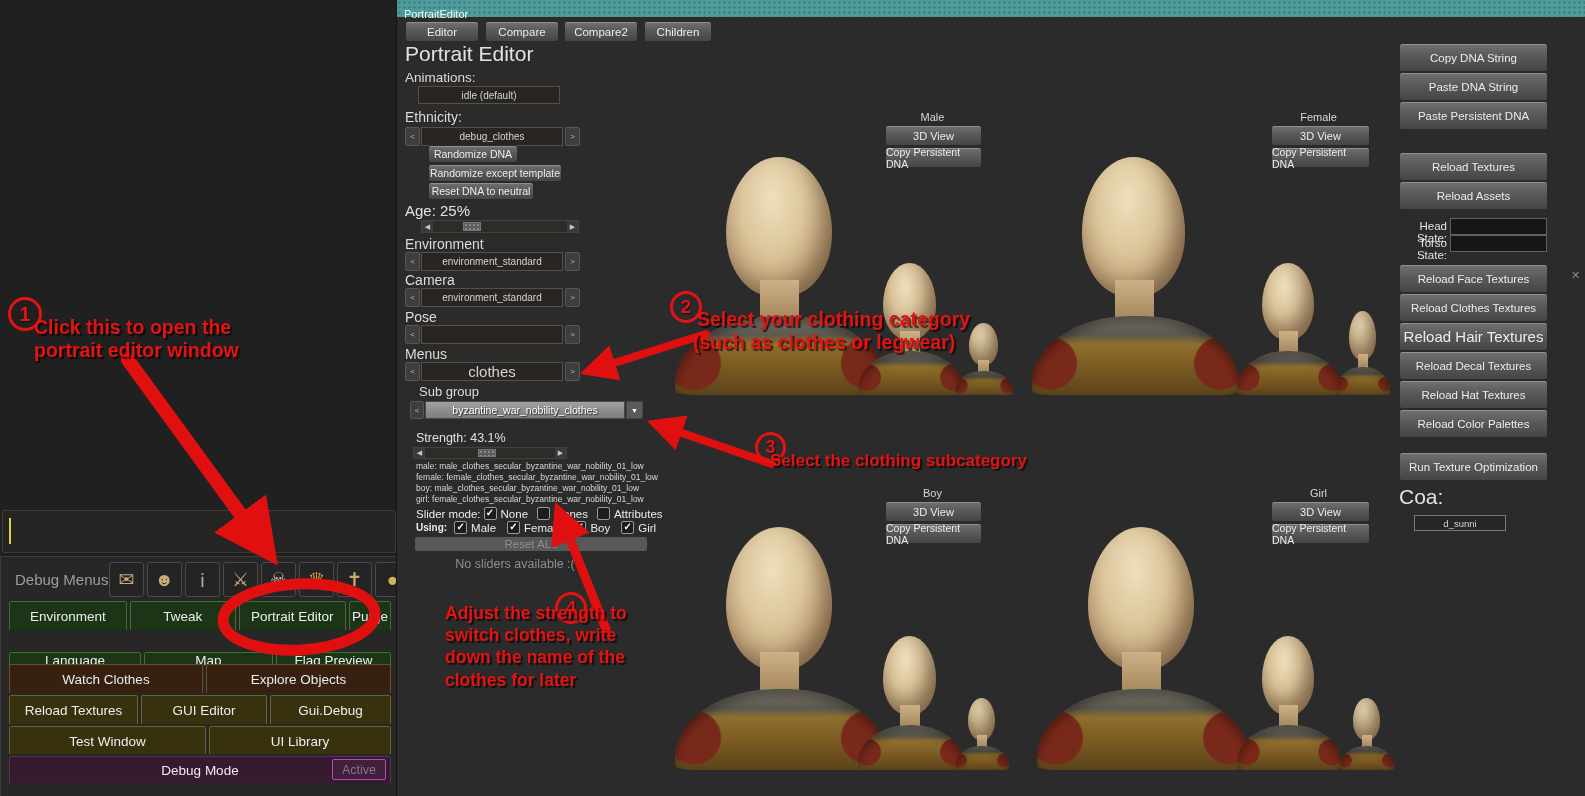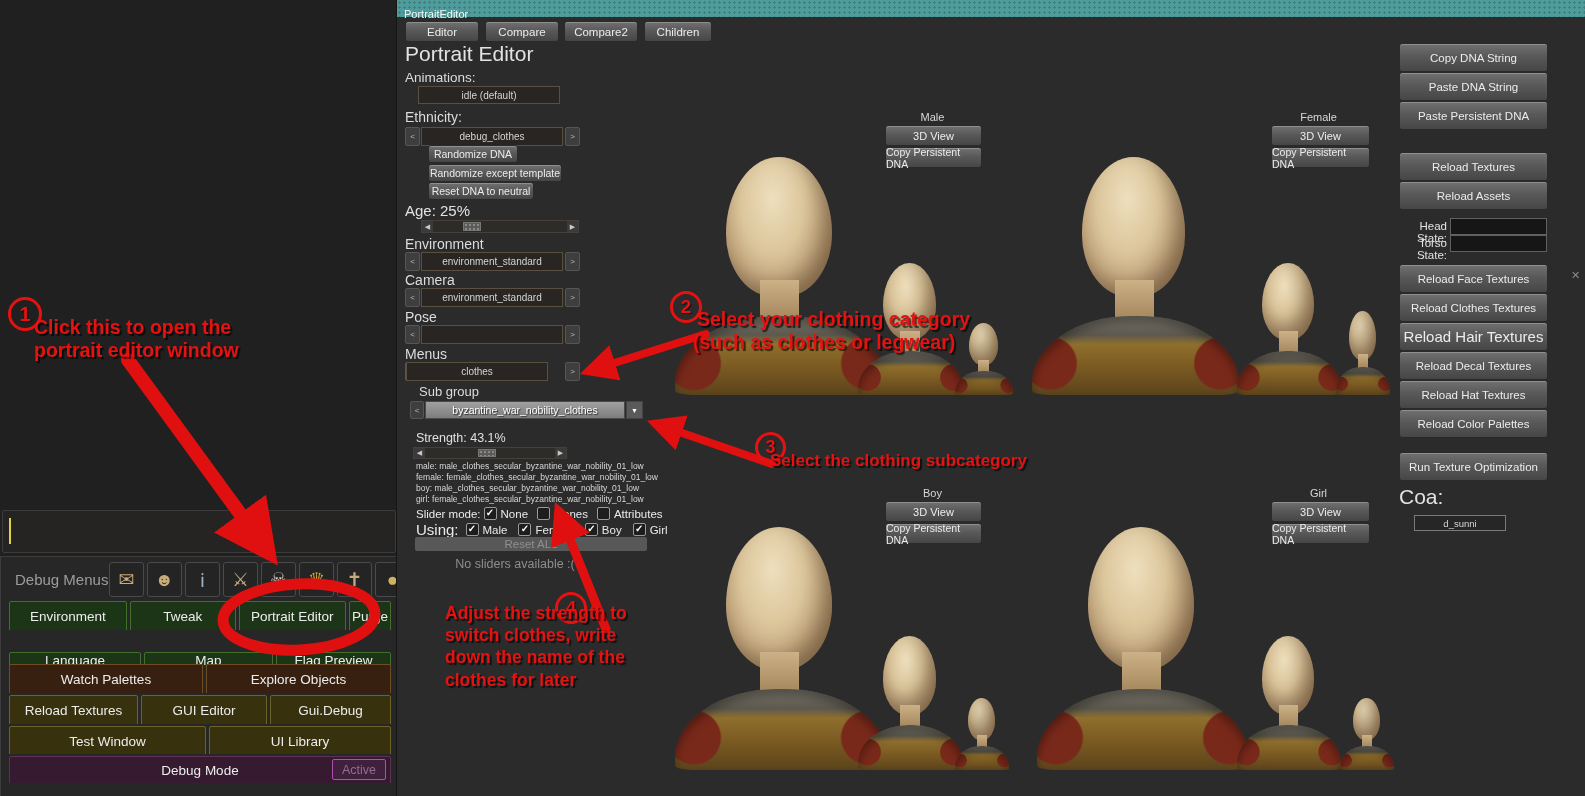--- a/index.html
+++ b/index.html
@@ -107,21 +107,21 @@
       <div class="db green" style="width:110px;">Tweak</div>
       <div class="db green" style="width:112px;">Portrait Editor</div>
       <div class="db green" style="flex:1;min-width:40px;">Purge</div>
     </div>
     <div class="dbrow" style="top:75px;height:15px;margin-top:20px;">
       <div class="db green" style="width:130px;">Language</div>
       <div class="db green" style="width:127px;">Map</div>
       <div class="db green" style="flex:1;">Flag Preview</div>
     </div>
     <div class="dbrow" style="top:107px;height:29px;">
-      <div class="db brown" style="width:192px;">Watch Palettes</div>
+      <div class="db brown" style="width:192px;">Watch Clothes</div>
       <div class="db brown" style="flex:1;">Explore Objects</div>
     </div>
     <div class="dbrow" style="top:138px;height:29px;">
       <div class="db olive" style="width:127px;">Reload Textures</div>
       <div class="db olive" style="width:124px;">GUI Editor</div>
       <div class="db olive" style="flex:1;">Gui.Debug</div>
     </div>
     <div class="dbrow" style="top:169px;height:28px;">
       <div class="db olive" style="width:195px;">Test Window</div>
       <div class="db olive" style="flex:1;">UI Library</div>
@@ -178,21 +178,21 @@
     <div class="fld a" style="left:24px;top:288px;width:140px;height:17px;font-size:10px;">environment_standard</div>
     <div class="ab a" style="left:168px;top:288px;width:13px;height:17px;">&gt;</div>
 
     <div class="a" style="left:8px;top:309px;font-size:14px;color:#dcdcdc;">Pose</div>
     <div class="ab a" style="left:8px;top:325px;width:13px;height:17px;">&lt;</div>
     <div class="fld a" style="left:24px;top:325px;width:140px;height:17px;font-size:10px;"></div>
     <div class="ab a" style="left:168px;top:325px;width:13px;height:17px;">&gt;</div>
 
     <div class="a" style="left:8px;top:346px;font-size:14px;color:#dcdcdc;">Menus</div>
     <div class="ab a" style="left:8px;top:362px;width:13px;height:17px;">&lt;</div>
-    <div class="fld a" style="left:9px;top:362px;width:140px;height:17px;font-size:10px;">clothes</div>
+    <div class="fld a" style="left:24px;top:362px;width:140px;height:17px;font-size:15px;">clothes</div>
     <div class="ab a" style="left:168px;top:362px;width:13px;height:17px;">&gt;</div>
 
     <div class="a" style="left:22px;top:384px;font-size:13px;color:#dcdcdc;">Sub group</div>
     <div class="ab a" style="left:13px;top:401px;width:12px;height:16px;">&lt;</div>
     <div class="a" style="left:28px;top:401px;width:198px;height:16px;background:linear-gradient(180deg,#a0a0a0,#7d7d7d);
                 border:1px solid #4a4a4a;color:#fff;font-size:10.5px;display:flex;align-items:center;justify-content:center;
                 text-shadow:1px 1px 1px rgba(0,0,0,.7);">byzantine_war_nobility_clothes</div>
     <div class="a" style="left:229px;top:401px;width:15px;height:16px;background:#5a5a5a;border:1px solid #444;color:#fff;
                 font-size:7px;display:flex;align-items:center;justify-content:center;">▼</div>
 
@@ -218,21 +218,21 @@
         <span class="cbx"></span>
         <span class="cblbl">Genes</span>
       </span>
       <span class="cbwrap">
         <span class="cbx"></span>
         <span class="cblbl">Attributes</span>
       </span>
     </div>
 
     <div class="a" style="left:19px;top:521px;display:flex;align-items:center;gap:11px;">
-      <span style="font-size:15px;color:#eaeaea;">Using:</span>
+      <span style="font-size:10px;color:#eaeaea;font-weight:bold;">Using:</span>
       <span class="cbwrap" style="margin-left:-4px;">
         <span class="cbx">✓</span>
         <span class="cblbl">Male</span>
       </span>
       <span class="cbwrap">
         <span class="cbx">✓</span>
         <span class="cblbl">Female</span>
       </span>
       <span class="cbwrap">
         <span class="cbx">✓</span>

